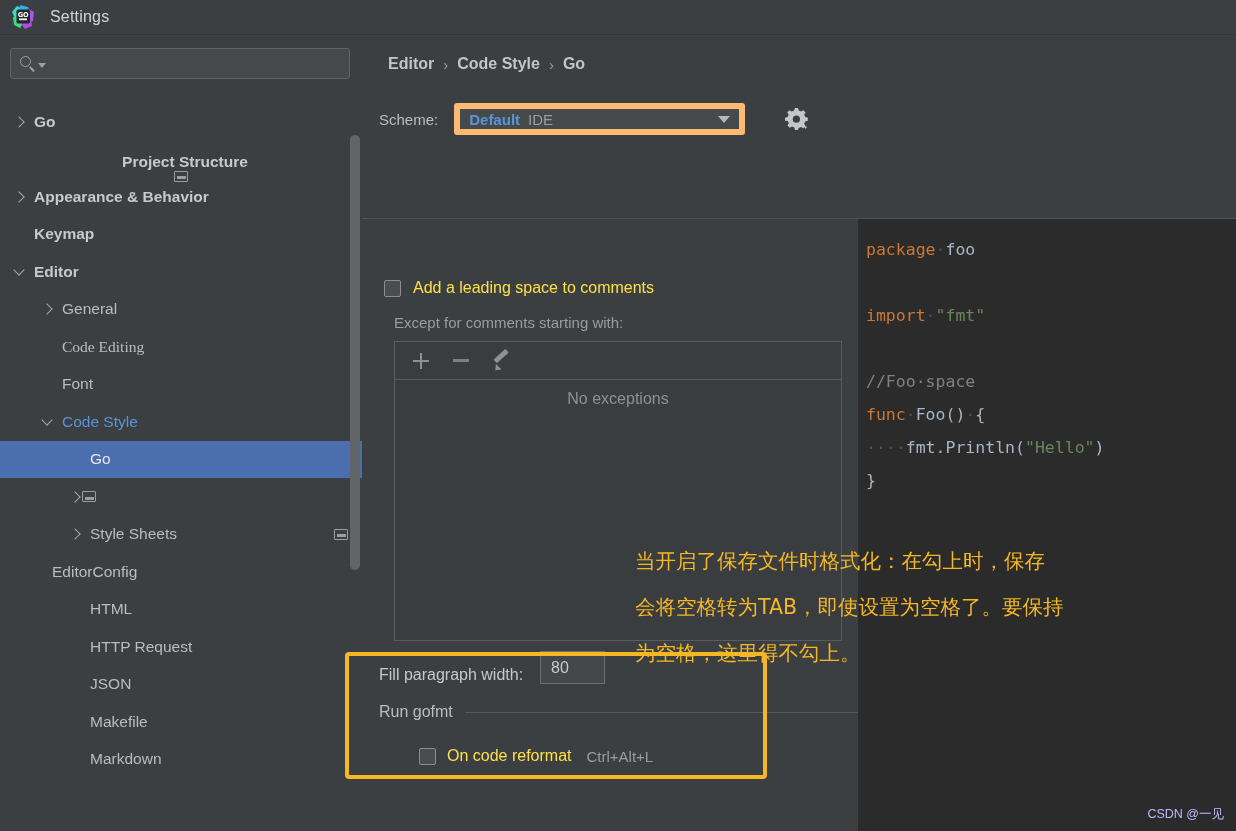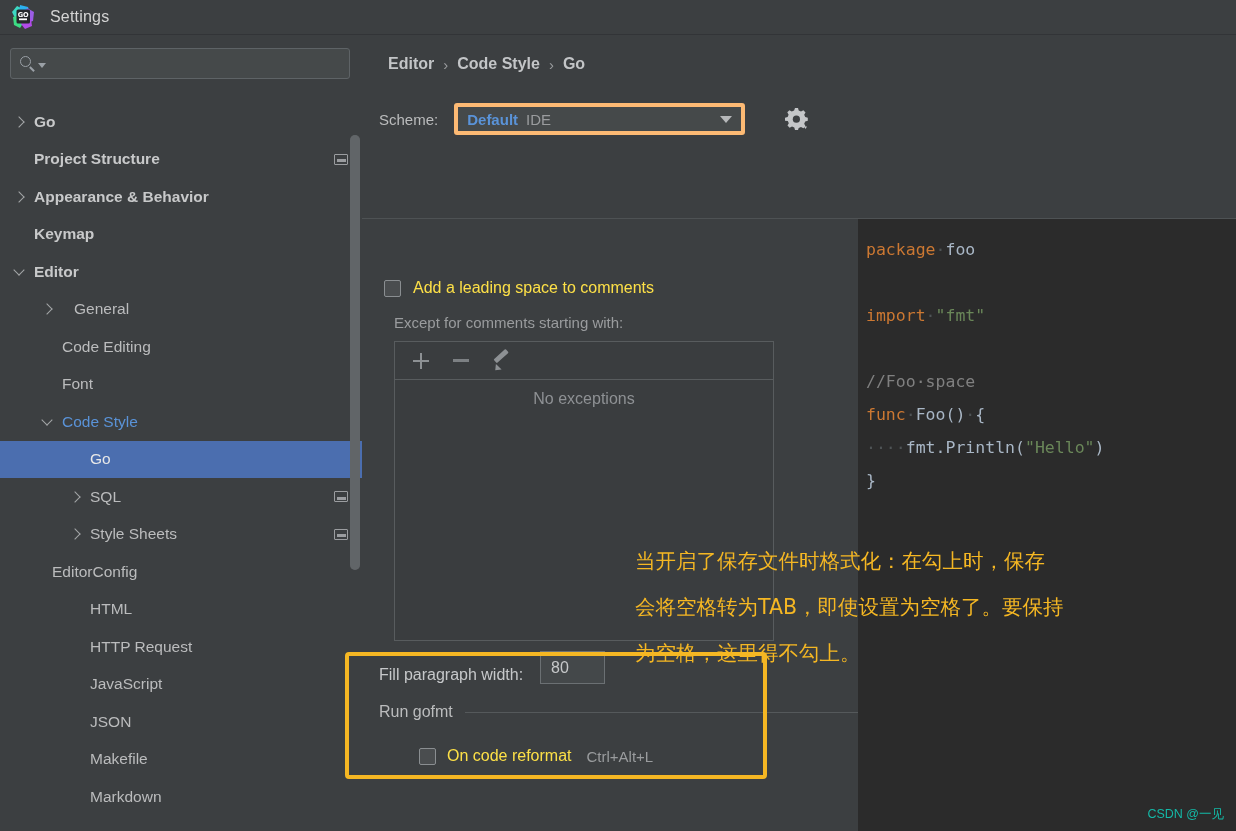--- a/index.html
+++ b/index.html
@@ -99,21 +99,21 @@
     font-size: 16px; font-weight: bold; color: #c3c5c7;
   }
   .bc-sep { color: #9a9c9e; font-weight: normal; font-size: 15px; }
 
   .scheme-row {
     position: absolute; left: 17px; top: 68px; display: flex; align-items: center;
   }
   .scheme-label { color: #bbbcbd; font-size: 15px; }
   .scheme-select {
     margin-left: 16px; width: 291px; height: 32px; background: #45494a;
-    border: 4px solid #fdba74; border-radius: 3px; display: flex; align-items: center;
+    border: 6px solid #fdba74; border-radius: 3px; display: flex; align-items: center;
     padding: 0 9px;
   }
   .scheme-name { color: #5a93d8; font-weight: bold; font-size: 15px; }
   .scheme-sub { color: #9a9c9e; font-size: 15px; margin-left: 8px; flex: 1; }
   .dd-caret {
     width: 0; height: 0; border-left: 6px solid transparent;
     border-right: 6px solid transparent; border-top: 7px solid #b6b8ba;
   }
   .gear { position: absolute; left: 420px; top: 70px; width: 28px; height: 28px; }
 
@@ -140,21 +140,21 @@
   }
   .chk { width: 17px; height: 17px; border: 1.5px solid #8a8e91; border-radius: 2px;
          background: #4a4d4f; flex: none; }
   .row-chk { display: flex; align-items: center; gap: 12px; }
   .chk-label { color: #fde047; font-size: 16px; }
 
   .opt1 { position: absolute; left: 22px; top: 60px; }
   .sublabel { position: absolute; left: 32px; top: 95px; color: #9a9c9e; font-size: 15px; }
 
   .exc-box {
-    position: absolute; left: 32px; top: 122px; width: 380px; height: 300px;
+    position: absolute; left: 32px; top: 122px; width: 448px; height: 300px;
     border: 1px solid #585c5e; background: #3a3d3f;
   }
   .exc-toolbar {
     height: 38px; border-bottom: 1px solid #585c5e; display: flex; align-items: center;
     gap: 8px; padding-left: 10px;
   }
   .tb-btn { width: 32px; height: 28px; display: flex; align-items: center; justify-content: center; }
   .ic-plus { position: relative; width: 16px; height: 16px; }
   .ic-plus::before { content:''; position:absolute; left:0; top:7px; width:16px; height:2.2px; background:#8d9194; }
   .ic-plus::after  { content:''; position:absolute; left:7px; top:0; width:2.2px; height:16px; background:#8d9194; }
@@ -212,21 +212,21 @@
   .ws { color: #4f5456; }
 
   
   .annotation {
     position: absolute; left: 635px; top: 538px; width: 560px;
     color: #f5b723; font-size: 20.5px; line-height: 46px;
     font-family: "DejaVu Sans", sans-serif; white-space: pre-line;
   }
 
   .watermark {
-    position: absolute; right: 12px; bottom: 8px; color: #14b8a6; font-size: 12.5px;
+    position: absolute; right: 12px; bottom: 8px; color: #c4b5fd; font-size: 12.5px;
   }
 </style>
 </head>
 <body>
 
 <div id="root">
 
   <div class="titlebar">
     <div class="app-logo">
       <svg width="26" height="26" viewBox="0 0 26 26">
@@ -253,82 +253,77 @@
         <span class="search-caret"></span>
         <input class="search-input" type="text" placeholder="" style="">
       </div>
     </div>
 
     <div class="tree" id="tree">
         <div class="tree-row bold" style="padding-left: 14px;">
           <span class="arrow right"></span>
           <span class="tree-label" style="margin-left: 8px;">Go</span>
         </div>
-        <div class="tree-row bold" style="padding-left: 14px;">
+        <div class="tree-row bold" style="padding-left: 14px; flex-direction: column;">
           <span class="arrow"></span>
           <span class="tree-label" style="margin-left: 8px;">Project Structure</span>
           <span class="win-badge"></span>
         </div>
         <div class="tree-row bold" style="padding-left: 14px;">
           <span class="arrow right"></span>
           <span class="tree-label" style="margin-left: 8px;">Appearance &amp; Behavior</span>
         </div>
         <div class="tree-row bold" style="padding-left: 14px;">
           <span class="arrow"></span>
           <span class="tree-label" style="margin-left: 8px;">Keymap</span>
         </div>
         <div class="tree-row bold" style="padding-left: 14px;">
           <span class="arrow down"></span>
           <span class="tree-label" style="margin-left: 8px;">Editor</span>
         </div>
-        <div class="tree-row" style="padding-left: 42px; gap: 12px;">
+        <div class="tree-row" style="padding-left: 42px;">
           <span class="arrow right"></span>
           <span class="tree-label" style="margin-left: 8px;">General</span>
         </div>
         <div class="tree-row" style="padding-left: 42px;">
           <span class="arrow"></span>
-          <span class="tree-label" style="margin-left: 8px;">Code Editing</span>
+          <span class="tree-label" style="margin-left: 8px; font-family: Liberation Serif, serif;">Code Editing</span>
         </div>
         <div class="tree-row" style="padding-left: 42px;">
           <span class="arrow"></span>
           <span class="tree-label" style="margin-left: 8px;">Font</span>
         </div>
         <div class="tree-row accent" style="padding-left: 42px;">
           <span class="arrow down"></span>
           <span class="tree-label" style="margin-left: 8px;">Code Style</span>
         </div>
         <div class="tree-row selected" style="padding-left: 70px;">
           <span class="arrow"></span>
           <span class="tree-label" style="margin-left: 8px;">Go</span>
         </div>
         <div class="tree-row" style="padding-left: 70px;">
           <span class="arrow right"></span>
-          <span class="tree-label" style="margin-left: 8px;">SQL</span>
           <span class="win-badge"></span>
         </div>
         <div class="tree-row" style="padding-left: 70px;">
           <span class="arrow right"></span>
           <span class="tree-label" style="margin-left: 8px;">Style Sheets</span>
           <span class="win-badge"></span>
         </div>
         <div class="tree-row" style="padding-left: 32px;">
           <span class="arrow"></span>
           <span class="tree-label" style="margin-left: 8px;">EditorConfig</span>
         </div>
         <div class="tree-row" style="padding-left: 70px;">
           <span class="arrow"></span>
           <span class="tree-label" style="margin-left: 8px;">HTML</span>
         </div>
         <div class="tree-row" style="padding-left: 70px;">
           <span class="arrow"></span>
           <span class="tree-label" style="margin-left: 8px;">HTTP Request</span>
-        </div>
-        <div class="tree-row" style="padding-left: 70px;">
-          <span class="arrow"></span>
-          <span class="tree-label" style="margin-left: 8px;">JavaScript</span>
         </div>
         <div class="tree-row" style="padding-left: 70px;">
           <span class="arrow"></span>
           <span class="tree-label" style="margin-left: 8px;">JSON</span>
         </div>
         <div class="tree-row" style="padding-left: 70px;">
           <span class="arrow"></span>
           <span class="tree-label" style="margin-left: 8px;">Makefile</span>
         </div>
         <div class="tree-row" style="padding-left: 70px;">

